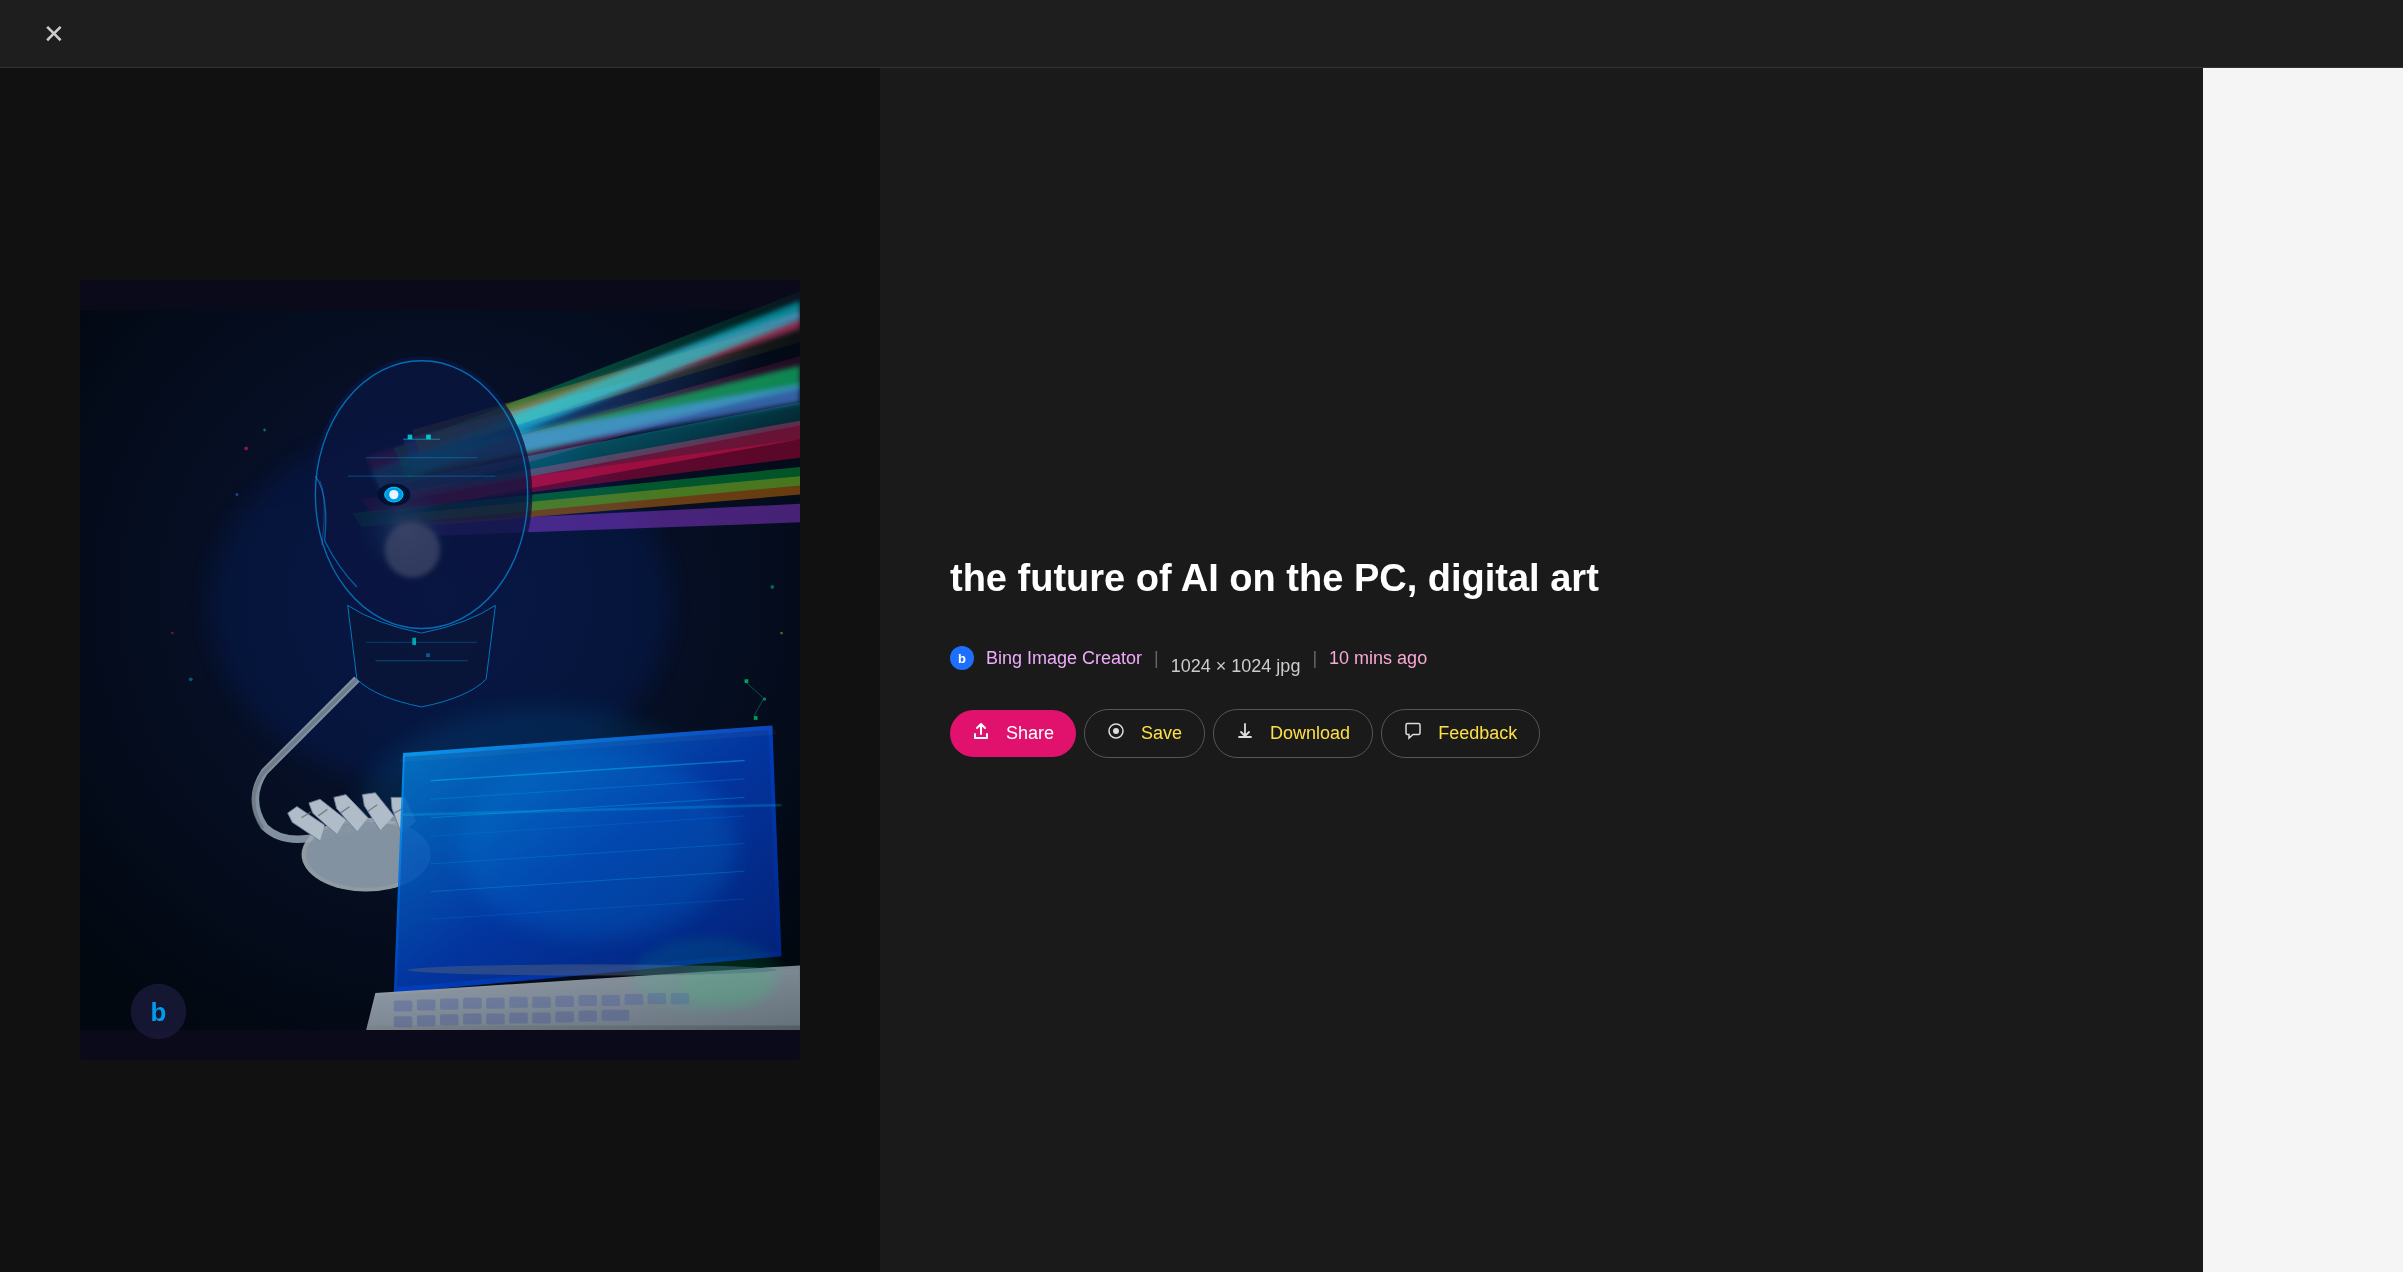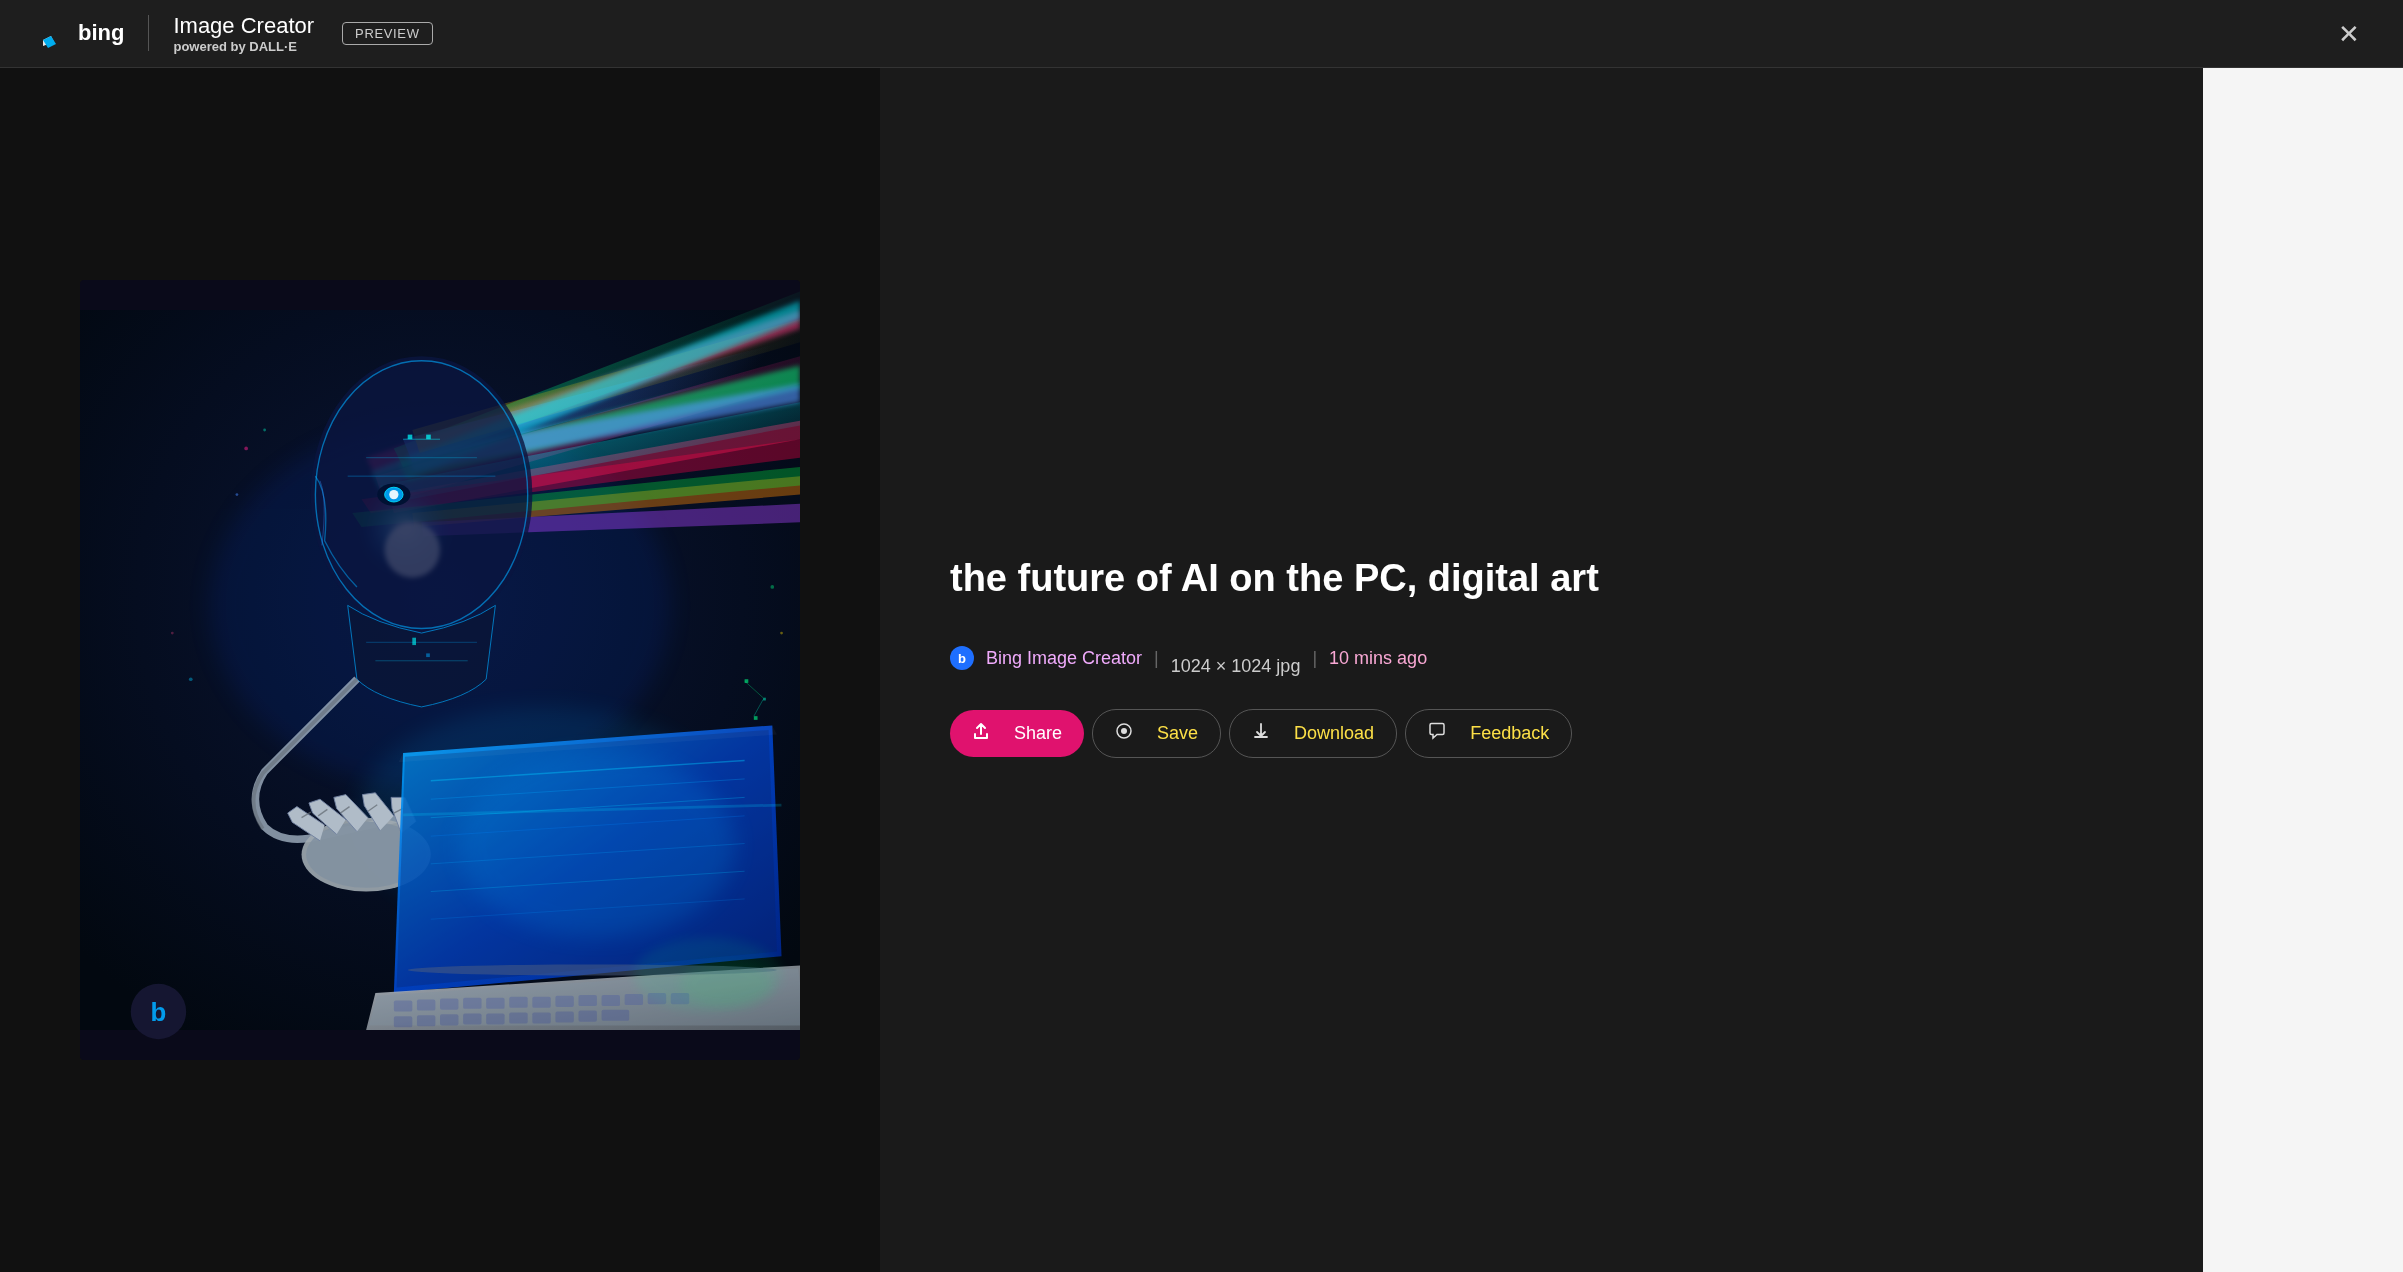--- a/index.html
+++ b/index.html
@@ -227,21 +227,21 @@
     .action-buttons {
       display: flex;
       align-items: center;
       gap: 8px;
       margin-bottom: 28px;
     }
 
     .btn {
       display: flex;
       align-items: center;
-      gap: 24px;
+      gap: 16px;
       padding: 12px 22px;
       border-radius: 24px;
       border: none;
       cursor: pointer;
       font-size: 18px;
       font-weight: 500;
       transition: background 0.15s;
     }
 
     .btn-share {
@@ -268,40 +268,20 @@
     .far-right {
       width: 200px;
       background: #f5f5f5;
       flex-shrink: 0;
     }
   </style>
 </head>
 <body>
 
 <div class="header">
-  <div class="header-left">
-    <div class="bing-logo">
-      <div class="bing-logo-icon">
-        <svg width="38" height="38" viewBox="0 0 38 38" fill="none">
-          <rect width="38" height="38" fill="#1e1e1e"></rect>
-          <path d="M8 6h5v20l8-4 3 6-11 4V6z" fill="#fff" opacity="0.9"></path>
-          <path d="M13 26l8-4 5 8-8 4-5-8z" fill="#00adef"></path>
-        </svg>
-      </div>
-      <span class="bing-logo-text">bing</span>
-    </div>
-    <div class="header-divider"></div>
-    <div class="header-title-area">
-      <span class="header-title">Image Creator</span>
-      <span class="header-subtitle">
-        <span>powered by </span><span>DALL·E</span>
-      </span>
-    </div>
-    <div class="preview-badge">PREVIEW</div>
-  </div>
   <button class="close-button">
     <span class="close-x">✕</span>
   </button>
 </div>
 
 <div class="main-content">
 
   <div class="left-panel">
     <div class="image-container">
       <div class="ai-image">

